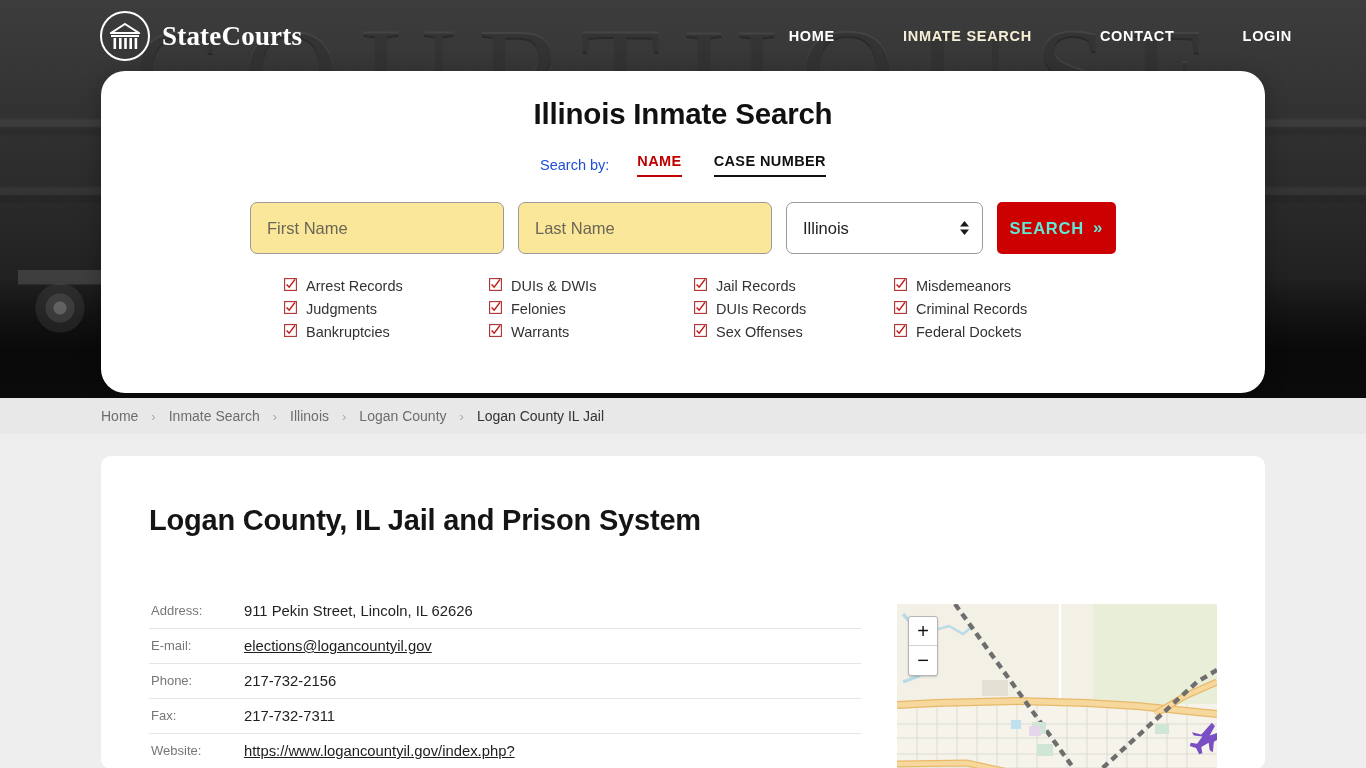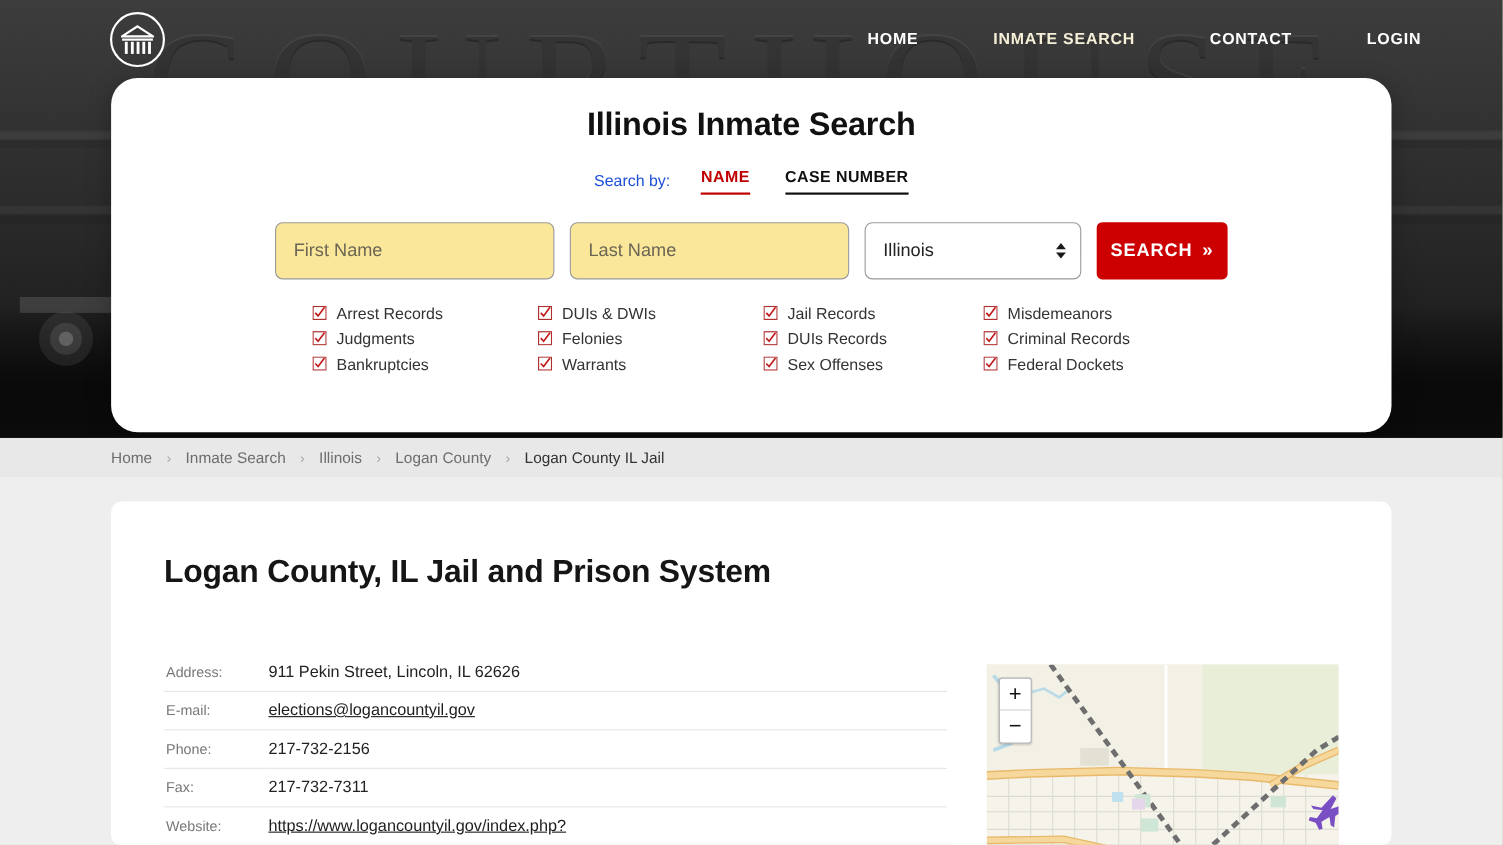--- a/index.html
+++ b/index.html
@@ -188,21 +188,21 @@
   }
   .sel-arrows {
     position: absolute; right: 13px; top: 50%;
     transform: translateY(-50%);
     pointer-events: none;
     line-height: 0;
   }
   .btn-search {
     width: 166px; height: 52px;
     background: #cc0000;
-    color: #ffffff;
+    color: #5eead4;
     border: none;
     border-radius: 5px;
     font-family: "Liberation Sans", sans-serif;
     font-size: 16.5px;
     font-weight: bold;
     letter-spacing: .8px;
     cursor: pointer;
     display: flex;
     align-items: center;
     justify-content: center;
@@ -314,20 +314,21 @@
         <svg width="30" height="28" viewBox="0 0 30 28" aria-hidden="true">
           <polygon points="15,2 29,11 1,11" fill="none" stroke="#fff" stroke-width="2"></polygon>
           <rect x="1" y="13" width="28" height="2" fill="#fff"></rect>
           <rect x="3.5" y="16" width="2.6" height="11" fill="#fff"></rect>
           <rect x="9" y="16" width="2.6" height="11" fill="#fff"></rect>
           <rect x="14.2" y="16" width="2.6" height="11" fill="#fff"></rect>
           <rect x="19.4" y="16" width="2.6" height="11" fill="#fff"></rect>
           <rect x="24.6" y="16" width="2.6" height="11" fill="#fff"></rect>
         </svg>
       </div>
+      <span class="brand-name">StateCourts</span>
     </div>
 
     <nav class="nav">
       <a href="#">HOME</a>
       <a href="#" class="active">INMATE SEARCH</a>
       <a href="#">CONTACT</a>
       <a href="#">LOGIN</a>
     </nav>
   </div>
 

